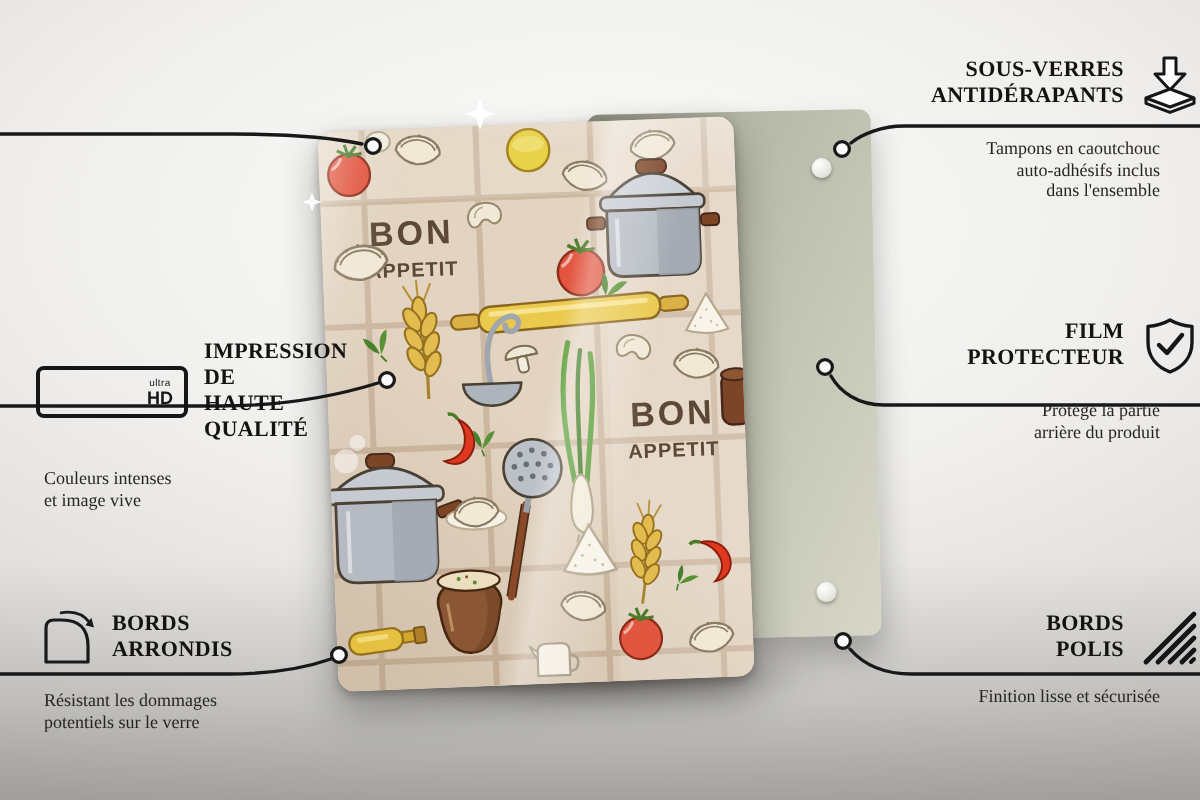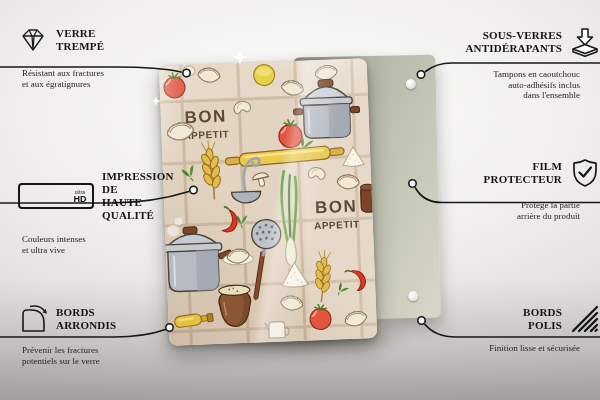--- a/index.html
+++ b/index.html
@@ -289,61 +289,47 @@
       <circle cx="421" cy="74.5" r="3.7"></circle>
       <circle cx="412.5" cy="183.5" r="3.7"></circle>
       <circle cx="421.5" cy="320.5" r="3.7"></circle>
     </g>
     <g fill="#ffffff">
       <path d="M240,49 L242,55 L248,57 L242,59 L240,65 L238,59 L232,57 L238,55 Z" opacity="0.95"></path>
       <path d="M156,96 L157.3,99.7 L161,101 L157.3,102.3 L156,106 L154.7,102.3 L151,101 L154.7,99.7 Z" opacity="0.9"></path>
     </g>
   </svg>
 
-  <div class="callout left" id="co-tl">
-    <div class="co-head">
-      <span class="co-icon">
-        <svg width="30" height="26" viewBox="0 0 30 26" fill="none" stroke="#1a1a1a" stroke-width="1.3" stroke-linejoin="round">
-          <path d="M5,9 L11,3 H19 L25,9 L15,23 Z"></path>
-          <path d="M5,9 H25 M11,3 L14,9 M19,3 L16,9 M14,9 L15,23 M16,9 L15,23"></path>
-        </svg>
-      </span>
-      <div class="co-title">VERRE
-TREMPÉ</div>
-    </div>
-    <div class="co-desc">Résistant aux fractures
-et aux égratignures</div>
-  </div>
 
   <div class="callout left" id="co-ml">
     <div class="co-head">
       <span class="co-icon uhd-box">
         <span class="uhd-t">ultra</span>
         <span class="uhd-b">HD</span>
       </span>
       <div class="co-title">IMPRESSION DE
 HAUTE QUALITÉ</div>
     </div>
     <div class="co-desc">Couleurs intenses
-et ultra vive</div>
+et image vive</div>
   </div>
 
   <div class="callout left" id="co-bl">
     <div class="co-head">
       <span class="co-icon">
         <svg width="30" height="30" viewBox="0 0 30 30" fill="none" stroke="#1a1a1a">
           <path d="M5,27 V10 Q5,6 9,6 H13 Q26,6 26,19 V27 Z" stroke-width="1.6" stroke-linejoin="round"></path>
           <path d="M12,2.5 Q22,0.5 27,7.5" stroke-width="1.4"></path>
           <path d="M29,9.8 L24.7,8.6 L27.7,4.9 Z" fill="#1a1a1a" stroke="none"></path>
         </svg>
       </span>
       <div class="co-title">BORDS
 ARRONDIS</div>
     </div>
-    <div class="co-desc">Prévenir les fractures
+    <div class="co-desc">Résistant les dommages
 potentiels sur le verre</div>
   </div>
 
   <div class="callout right" id="co-tr">
     <div class="co-head">
       <div class="co-title">SOUS-VERRES
 ANTIDÉRAPANTS</div>
       <span class="co-icon">
         <svg width="30" height="30" viewBox="0 0 30 30">
           <path d="M12,2 H18 V10 H22.5 L15,18 L7.5,10 H12 Z" fill="#ffffff" stroke="#161616" stroke-width="1.5" stroke-linejoin="round"></path>

